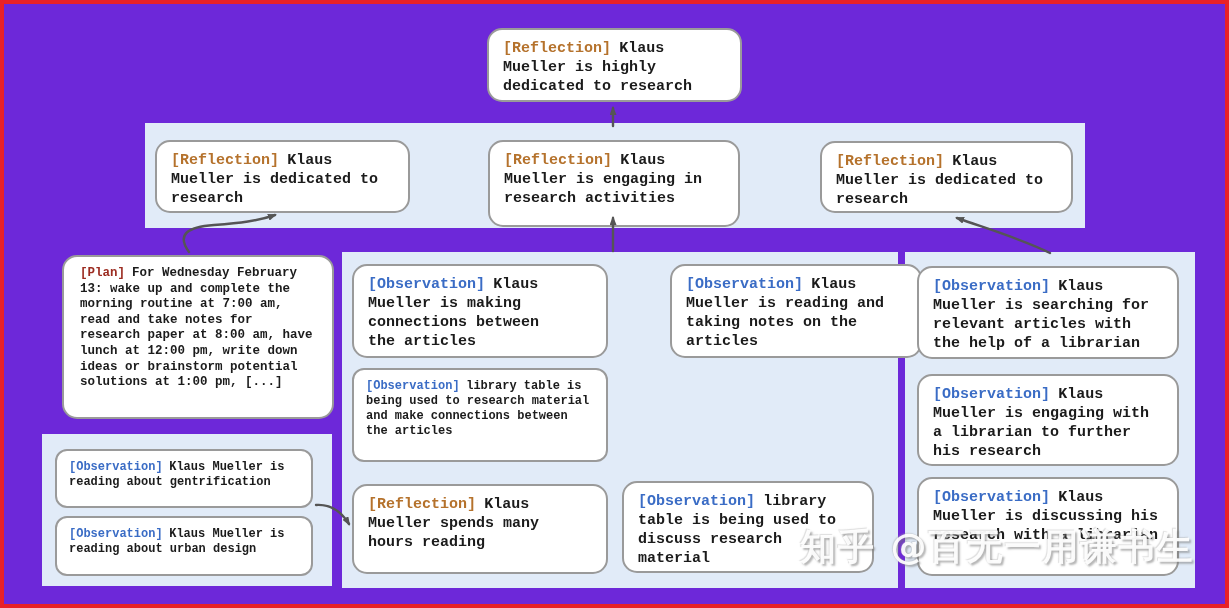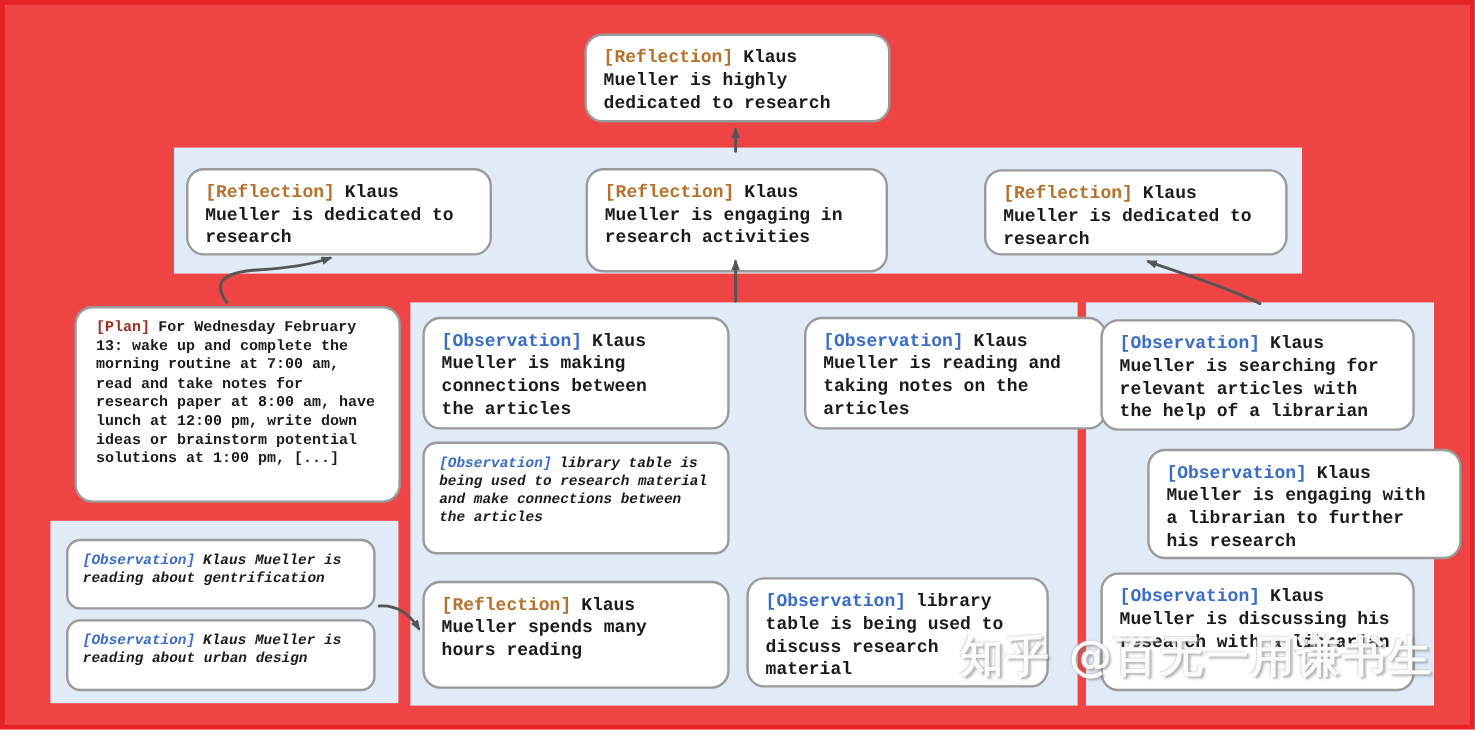--- a/index.html
+++ b/index.html
@@ -1,40 +1,40 @@
 <!DOCTYPE html>
 <html style="--c-frame: #e82127; --c-band: #e1ebf8; --c-border: #9a9a9a; --c-arrow: #555555; --c-reflection: #b5722c; --c-observation: #3a6cc5; --c-plan: #9c2c21;"><head>
 <meta charset="utf-8">
 <style>
   html,body{margin:0;padding:0;background:#fff;}
   #canvas{
     position:relative;
     width:1229px;height:608px;
     box-sizing:border-box;
-    background:#ef4444;
+    background:#6d28d9;
     border:4px solid var(--c-frame,#e82127);
     overflow:hidden;
     font-family:"Liberation Mono","DejaVu Sans Mono",monospace;
   }
   .band{
     position:absolute;
     background:var(--c-band,#e1ebf8);
   }
   .node{
     position:absolute;
     box-sizing:border-box;
     background:#fff;
     border:2px solid var(--c-border,#9a9a9a);
     border-radius:15px;
     color:#1b1b1b;
     font-weight:bold;
     overflow:hidden;
   }
   .node.big{font-size:15px;line-height:19px;padding:9px 14px;}
-  .node.small{font-size:12px;line-height:15px;padding:9px 12px;border-radius:12px;font-style:italic;}
+  .node.small{font-size:12px;line-height:15px;padding:9px 12px;border-radius:12px;}
   .node.plan{font-size:12.5px;line-height:15.6px;padding:9px 18px 9px 16px;}
   .node.tight{padding-right:36px;}
   .lbl{margin-right:0.55em;}
   .lbl-reflection{color:var(--c-reflection,#b5722c);}
   .lbl-observation{color:var(--c-observation,#3a6cc5);}
   .lbl-plan{color:var(--c-plan,#9c2c21);}
   #arrows{
     position:absolute;left:0;top:0;width:1221px;height:600px;
     pointer-events:none;
     color:var(--c-arrow,#555);
@@ -101,21 +101,21 @@
   <div class="node big" style="left:618px;top:260px;width:252px;height:94px;margin-left:48px;">
     <span class="lbl lbl-observation">[Observation]</span><span>Klaus Mueller is reading and taking notes on the articles</span>
   </div>
   <div class="node big" style="left:618px;top:477px;width:252px;height:92px;padding-right:29px;">
     <span class="lbl lbl-observation">[Observation]</span><span>library table is being used to discuss research material</span>
   </div>
 
   <div class="node big" style="left:913px;top:262px;width:262px;height:93px;">
     <span class="lbl lbl-observation">[Observation]</span><span>Klaus Mueller is searching for relevant articles with the help of a librarian</span>
   </div>
-  <div class="node big" style="left:913px;top:370px;width:262px;height:92px;padding-right:15px;margin-left:39px;">
+  <div class="node big" style="left:913px;top:370px;width:262px;height:92px;padding-right:15px;">
     <span class="lbl lbl-observation">[Observation]</span><span>Klaus Mueller is engaging with a librarian to further his research</span>
   </div>
   <div class="node big" style="left:913px;top:473px;width:262px;height:99px;">
     <span class="lbl lbl-observation">[Observation]</span><span>Klaus Mueller is discussing his research with a librarian</span>
   </div>
 
   <svg id="arrows" viewBox="0 0 1221 600">
     <defs>
       <marker id="ah" markerWidth="9" markerHeight="7" refX="7" refY="3.5" orient="auto" markerUnits="userSpaceOnUse">
         <path d="M0,0 L9,3.5 L0,7 Z" fill="currentColor"></path>

